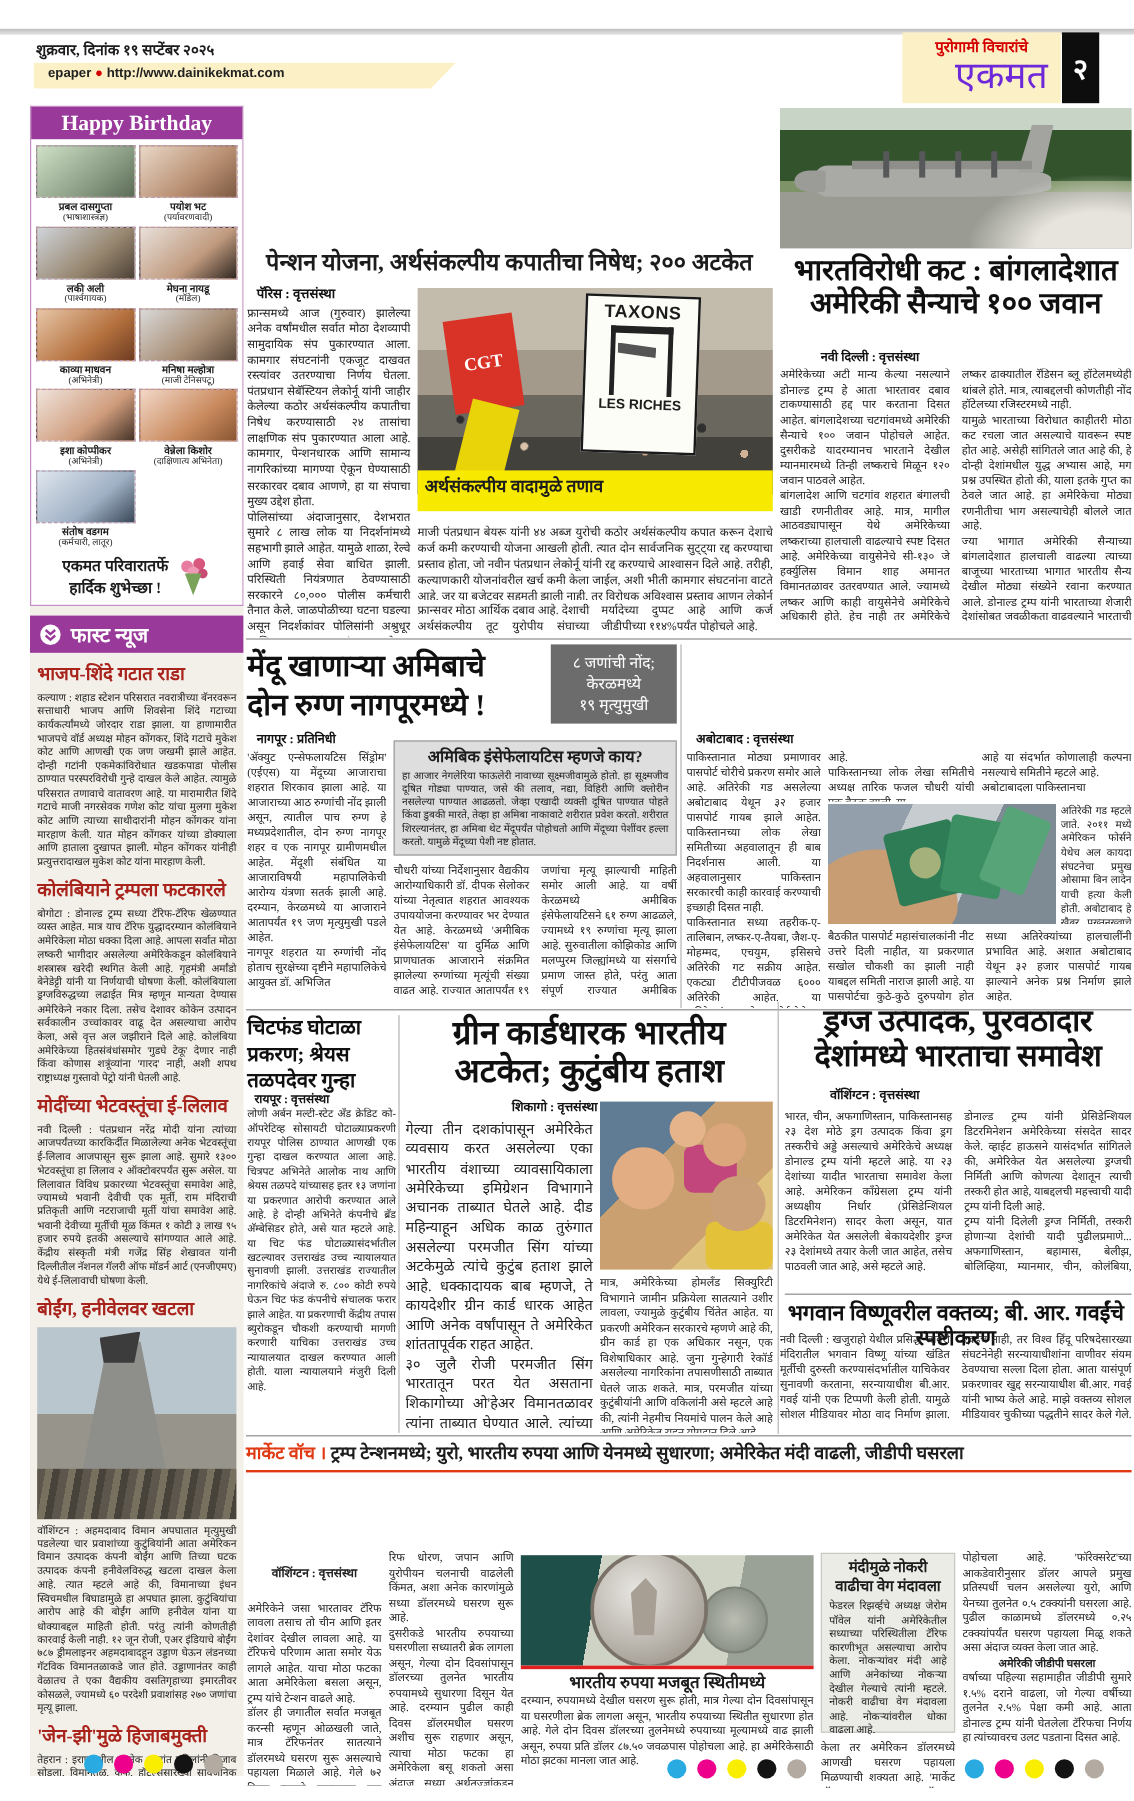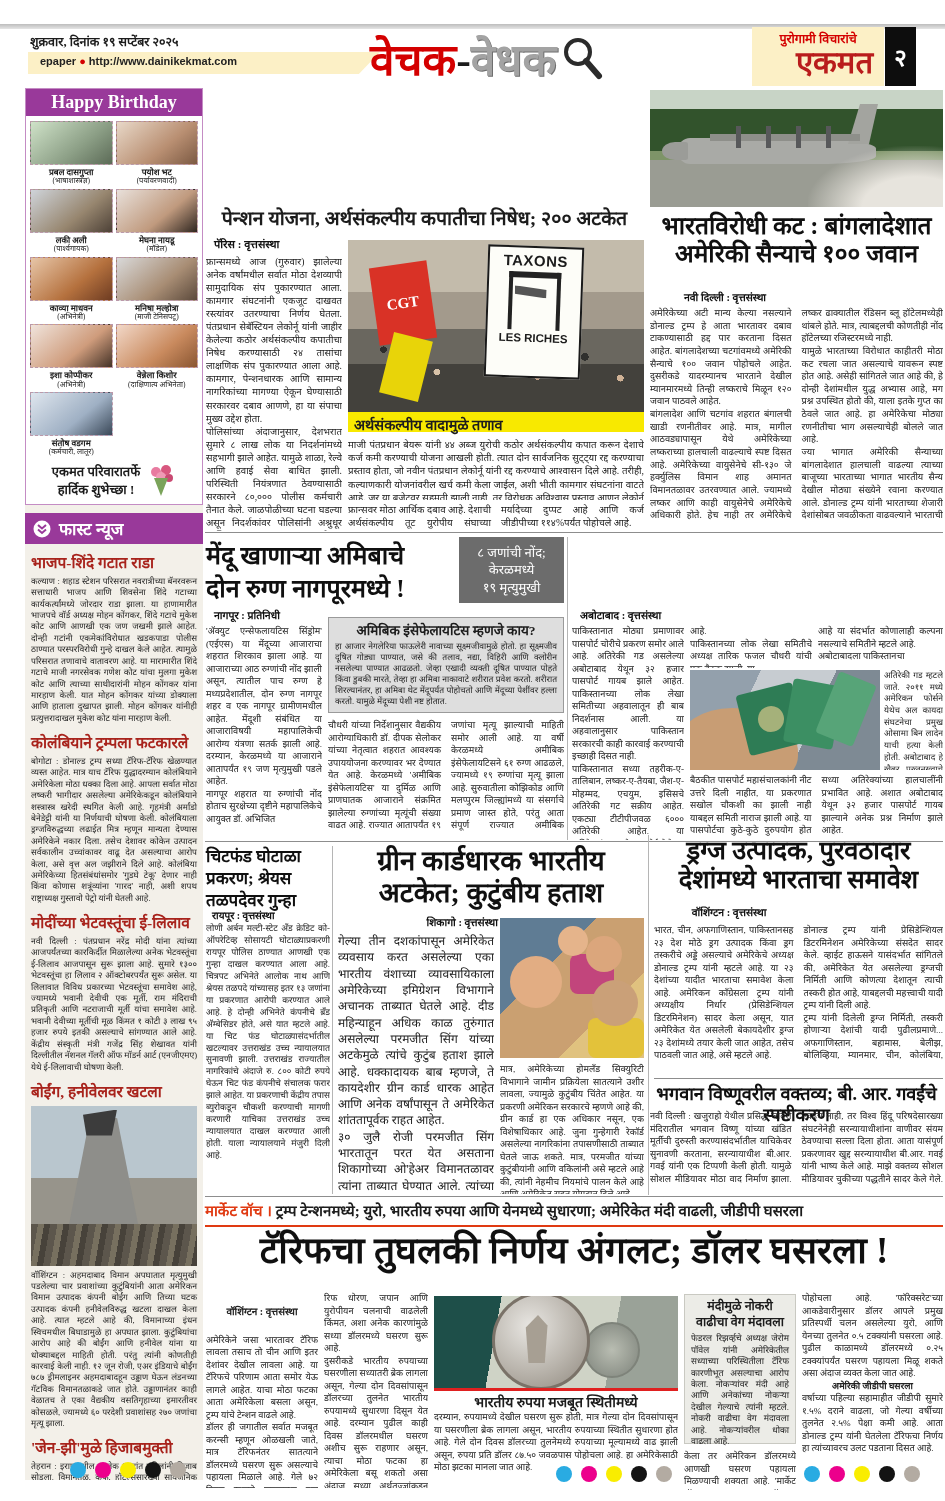--- a/index.html
+++ b/index.html
@@ -17,21 +17,21 @@
   
   #topstrip{left:0;top:24px;width:945px;height:5px;background:linear-gradient(#bdbdbd,#e5e5e5);}
   #dateline{left:30px;top:33px;font-size:12.5px;font-weight:bold;}
   #creamband{left:28px;top:52px;width:352px;height:22px;background:#fcf0c6;clip-path:polygon(0 0,100% 0,94% 100%,0 100%);}
   #epaperline{left:40px;top:55px;font-size:11px;font-weight:bold;color:#222;font-family:"Liberation Sans","DejaVu Sans",sans-serif;}
   #masthead{left:370px;top:28px;width:280px;height:58px;font-size:44px;font-weight:bold;white-space:nowrap;}
   .mh-red{color:#d40000;}
   .mh-gray{color:#a3a3a3;text-shadow:1px 1px 0 #6e6e6e;}
   #brandblock{left:752px;top:27px;width:132px;height:59px;background:#fcf0c6;text-align:center;}
   #brand-tag{font-size:12.5px;font-weight:bold;color:#d40000;margin-top:3px;}
-  #brand-name{font-size:31px;font-weight:bold;color:#b91c1c;line-height:1.0;margin-left:33px;}
+  #brand-name{font-size:31px;font-weight:normal;color:#6d28d9;line-height:1.0;margin-left:33px;}
   #pagenumbox{left:885px;top:27px;width:31px;height:59px;background:#0d0d0d;color:#fff;
               display:flex;align-items:center;justify-content:center;font-size:24px;font-weight:bold;}
   
   #sidebar{left:25px;top:88px;width:178px;height:1392px;background:#f3f0e9;overflow:hidden;
            font-family:"Liberation Serif","DejaVu Serif",serif;}
   #hbbox{background:#fff;border:1px solid #c48cc4;margin:0 0 8px 0;}
   #hbhead{background:#99399a;color:#fff;text-align:center;font-size:18px;font-weight:bold;padding:3px 0;
           font-family:"Liberation Serif","DejaVu Serif",serif;}
   #hbgrid{display:grid;grid-template-columns:repeat(2,1fr);gap:3px;padding:5px 4px 2px 4px;font-family:Liberation Serif, serif;}
   .hb-cell{text-align:center;}
@@ -82,21 +82,21 @@
   #fr-flag-red{position:absolute;left:26px;top:24px;width:58px;height:78px;background:#d93226;transform:rotate(-8deg);
      color:#fff;font-weight:bold;font-size:15px;display:flex;align-items:center;justify-content:center;}
   #fr-flag-yellow{position:absolute;left:38px;top:96px;width:40px;height:62px;background:#e8d409;transform:rotate(14deg);}
   #fr-placard{position:absolute;left:138px;top:6px;width:92px;height:128px;background:#fdfdf8;border:2px solid #1a1a1a;
      transform:rotate(2deg);text-align:center;font-family:"Liberation Sans","DejaVu Sans",sans-serif;}
   .plc1{font-size:15px;font-weight:bold;letter-spacing:.5px;margin-top:4px;}
   .plc2{font-size:11.5px;font-weight:bold;margin-top:2px;}
   #guill{margin:3px auto 0 auto;width:44px;height:52px;border-left:4px solid #222;border-right:4px solid #222;border-top:6px solid #222;position:relative;}
   #guill:before{content:"";position:absolute;left:2px;top:8px;width:32px;height:12px;background:#555;
      clip-path:polygon(0 0,100% 30%,100% 100%,0 70%);}
-  #fr-cap{left:348px;top:412px;width:296px;height:20px;background:#f8e900;font-size:14.5px;font-weight:bold;
+  #fr-cap{left:348px;top:392px;width:296px;height:34px;background:#f8e900;font-size:14.5px;font-weight:bold;
      padding:2px 0 0 6px;box-sizing:border-box;}
   #fr-capbody{left:348px;top:438px;width:296px;height:62px;font-size:9.7px;}
   #fr-capx{left:348px;top:503px;width:296px;height:30px;font-size:9.7px;}
   
   #bg-photo{left:650px;top:90px;width:293px;height:117px;position:absolute;overflow:hidden;
      background:linear-gradient(#c8d4c6 0 16%,#32532c 16% 52%,#7e9468 52% 60%,#9a9c93 60% 100%);}
   #bg-fus{position:absolute;left:28px;top:48px;width:198px;height:26px;background:#a9aaa6;border-radius:12px 40% 30% 12px;}
   #bg-nose{position:absolute;left:12px;top:52px;width:26px;height:18px;background:#9b9c98;border-radius:50% 10% 10% 50%;}
   #bg-tail{position:absolute;left:198px;top:14px;width:30px;height:40px;background:#a3a49f;clip-path:polygon(40% 0,100% 0,70% 100%,0 100%);}
   #bg-wing{position:absolute;left:60px;top:44px;width:150px;height:7px;background:#8e8f8a;}
@@ -193,27 +193,20 @@
 <div id="paper">
 
   <div class="abs" id="topstrip"></div>
   <div class="abs" id="dateline">शुक्रवार, दिनांक १९ सप्टेंबर २०२५</div>
   <div class="abs" id="creamband"></div>
   <div class="abs" id="epaperline">
     <span>epaper</span>
     <span style="color:#d40000;">●</span>
     <span>http://www.dainikekmat.com</span>
   </div>
-  <div class="abs" id="masthead">
-    <span class="mh-red">वेचक</span><span>-</span><span class="mh-gray">वेधक</span>
-    <svg width="46" height="46" viewBox="0 0 46 46" style="display:inline-block;vertical-align:-6px;margin-left:-8px;">
-      <circle cx="19" cy="17" r="12" fill="none" stroke="#2b2b2b" stroke-width="4"></circle>
-      <line x1="27" y1="26" x2="40" y2="41" stroke="#2b2b2b" stroke-width="6" stroke-linecap="round"></line>
-    </svg>
-  </div>
   <div class="abs" id="brandblock">
     <div id="brand-tag">पुरोगामी विचारांचे</div>
     <div id="brand-name">एकमत</div>
   </div>
   <div class="abs" id="pagenumbox">२</div>
 
   <div class="abs" id="sidebar">
     <div id="hbbox">
       <div id="hbhead">Happy Birthday</div>
       <div id="hbgrid">
@@ -421,21 +414,20 @@
   <div class="abs rule" id="dr-rule"></div>
 
   <div class="abs hl ctr" id="vi-h">भगवान विष्णूवरील वक्तव्य; बी. आर. गवईंचे स्पष्टीकरण</div>
   <div class="abs bt cols2" id="vi-b">नवी दिल्ली : खजुराहो येथील प्रसिद्ध जावरी मंदिरातील भगवान विष्णू यांच्या खंडित मूर्तीची दुरुस्ती करण्यासंदर्भातील याचिकेवर सुनावणी करताना, सरन्यायाधीश बी.आर. गवई यांनी एक टिप्पणी केली होती. यामुळे सोशल मीडियावर मोठा वाद निर्माण झाला. एवढेच नाही, तर विश्व हिंदू परिषदेसारख्या संघटनेनेही सरन्यायाधीशांना वाणीवर संयम ठेवण्याचा सल्ला दिला होता. आता यासंपूर्ण प्रकरणावर खुद्द सरन्यायाधीश बी.आर. गवई यांनी भाष्य केले आहे. माझे वक्तव्य सोशल मीडियावर चुकीच्या पद्धतीने सादर केले गेले. दुसऱ्या दिवशी कुणीतरी मला सांगितले की, माझे वक्तव्य सोशल मीडियावर शेअर केले जात आहे. मी सर्व धर्मांचा आदर करतो, असे गवई म्हणाले.</div>
 
   <div class="abs rule" id="mw-rule-top"></div>
   <div class="abs" id="mw-strip">
     <span id="mw-label">मार्केट वॉच ।</span>
     <span>ट्रम्प टेन्शनमध्ये; युरो, भारतीय रुपया आणि येनमध्ये सुधारणा; अमेरिकेत मंदी वाढली, जीडीपी घसरला</span>
   </div>
-  <div class="abs hl ctr" id="tar-h">टॅरिफचा तुघलकी निर्णय अंगलट; डॉलर घसरला !</div>
 
   <div class="abs bt pre" id="m-c1">
     <span id="m-by">वॉशिंग्टन : वृत्तसंस्था</span>
     <span>अमेरिकेने जसा भारतावर टॅरिफ लावला तसाच तो चीन आणि इतर देशांवर देखील लावला आहे. या टॅरिफचे परिणाम आता समोर येऊ लागले आहेत. याचा मोठा फटका आता अमेरिकेला बसला असून, ट्रम्प यांचे टेन्शन वाढले आहे.
 डॉलर ही जगातील सर्वात मजबूत करन्सी म्हणून ओळखली जाते, मात्र टॅरिफनंतर सातत्याने डॉलरमध्ये घसरण सुरू असल्याचे पहायला मिळाले आहे. गेले ७२ दिवस म्हणजे जवळपास दहा आठवडे डॉलरमध्ये घसरण सुरू आहे. अमेरिकेचे टॅ-</span>
   </div>
   <div class="abs bt pre" id="m-c2">रिफ धोरण, जपान आणि युरोपीयन चलनाची वाढलेली किंमत, अशा अनेक कारणांमुळे सध्या डॉलरमध्ये घसरण सुरू आहे.
 दुसरीकडे भारतीय रुपयाच्या घसरणीला सध्यातरी ब्रेक लागला असून, गेल्या दोन दिवसांपासून डॉलरच्या तुलनेत भारतीय रुपयामध्ये सुधारणा दिसून येत आहे. दरम्यान पुढील काही दिवस डॉलरमधील घसरण अशीच सुरू राहणार असून, त्याचा मोठा फटका हा अमेरिकेला बसू शकतो असा अंदाज सध्या अर्थतज्ज्ञांकडून वर्तवण्यात येत आहे. जर फेडरल रिझर्व्हने रेपो रेट ३५ ते ५० बेसिस पॉईंटने कमी</div>
 
   <div id="coin-photo">

